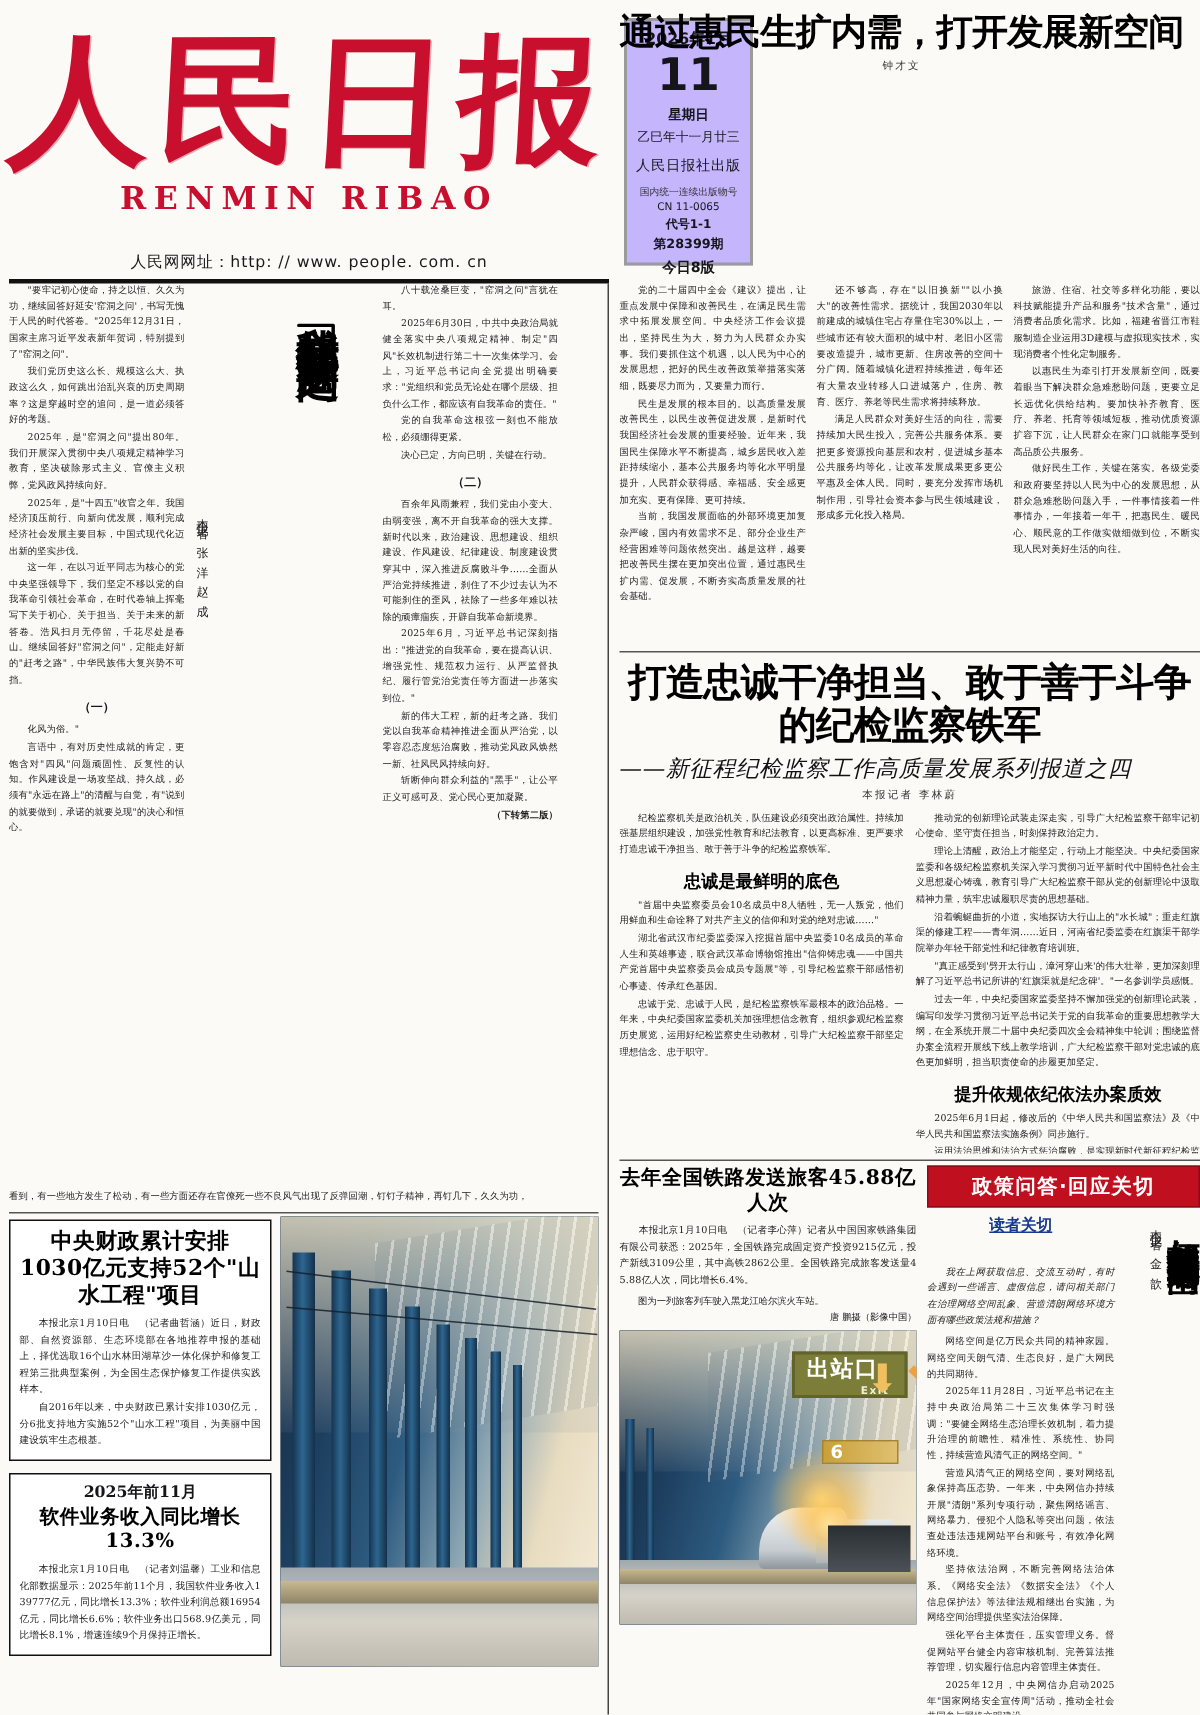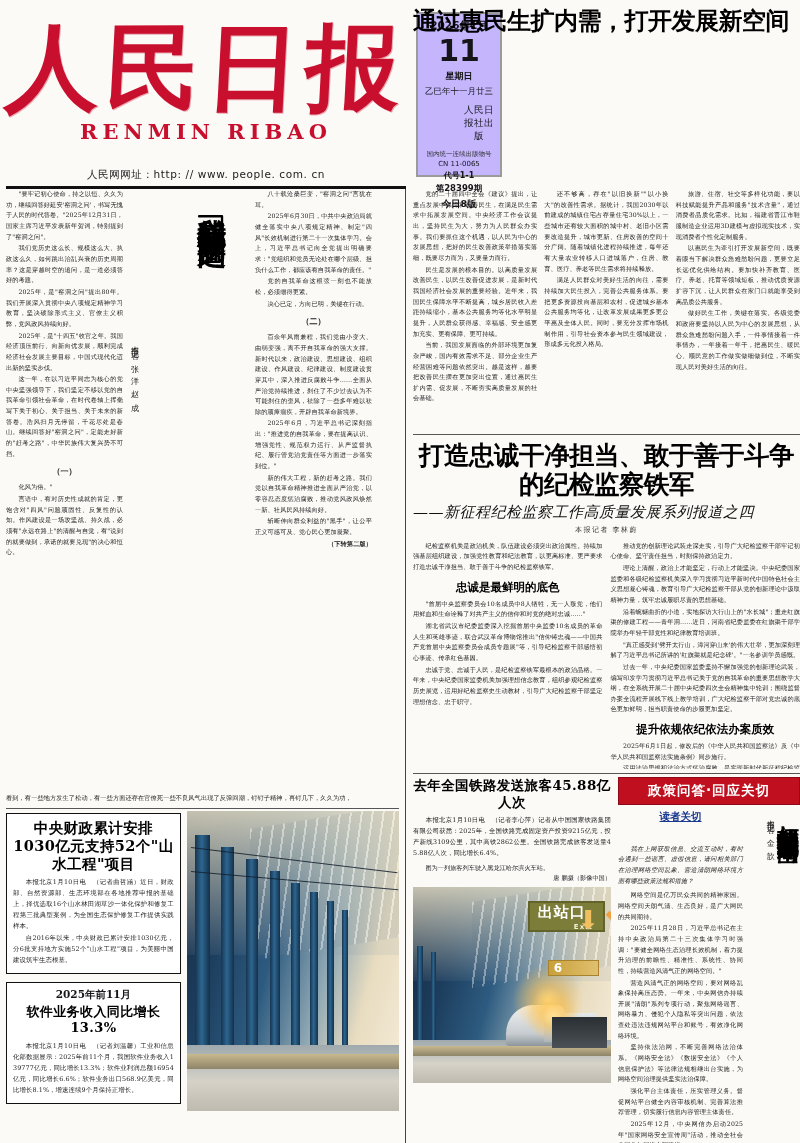--- a/index.html
+++ b/index.html
@@ -36,21 +36,21 @@
   .mh-date {
     width:86px; margin-left:10px; margin-top:8px;
     border:2px solid #9b9b9b; background:#c4b5fd;
     text-align:center; padding:5px 3px 6px 3px; height:165px;
     display:flex; flex-direction:column; align-items:center; gap:1px;
   }
   .d-ym { font-size:10.5px; font-weight:700; margin-bottom:1px; }
   .d-day { font-size:30px; font-weight:700; line-height:1; margin:1px 0 3px; font-family:"DejaVu Sans",sans-serif; }
   .d-wk { font-size:9px; font-weight:700; }
   .d-lunar { font-size:8.5px; font-family:"DejaVu Serif",serif; margin-top:2px; }
-  .d-pub { font-size:9.5px; font-family:"DejaVu Serif",serif; margin-top:5px; letter-spacing:.5px;margin-left:40px; }
+  .d-pub { font-size:9.5px; font-family:"DejaVu Serif",serif; margin-top:5px; letter-spacing:.5px; }
   .d-sm { font-size:6.5px; margin-top:6px; color:#333; }
   .d-cn { font-size:7px; }
   .d-code { font-size:8px; font-weight:700; margin-top:1px; }
   .d-issue { font-size:8.5px; font-weight:700; margin-top:1px; }
   .d-pages { font-size:9.5px; font-weight:700; margin-top:2px; }
 
   
   .rule-heavy { height:3px; background:#111; width:400px; margin-top:2px; }
   .rule-thin { height:1px; background:#555; }
 
@@ -187,20 +187,21 @@
       <div class="d-pub">人民日报社出版</div>
       <div class="d-sm">国内统一连续出版物号</div>
       <div class="d-cn">CN 11-0065</div>
       <div class="d-code">代号1-1</div>
       <div class="d-issue">第28399期</div>
       <div class="d-pages">今日8版</div>
     </div>
 
     <div style="position:absolute; left:407px; top:6px; width:388px;">
       <div class="h-main" style="font-size:24px;">通过惠民生扩内需，打开发展新空间</div>
+      <div class="byline-c">钟才文</div>
     </div>
   </div>
 
   <div class="rule-heavy"></div>
 
   <div class="body-wrap">
 
     <div class="left-zone">
 
       <div class="feature">

